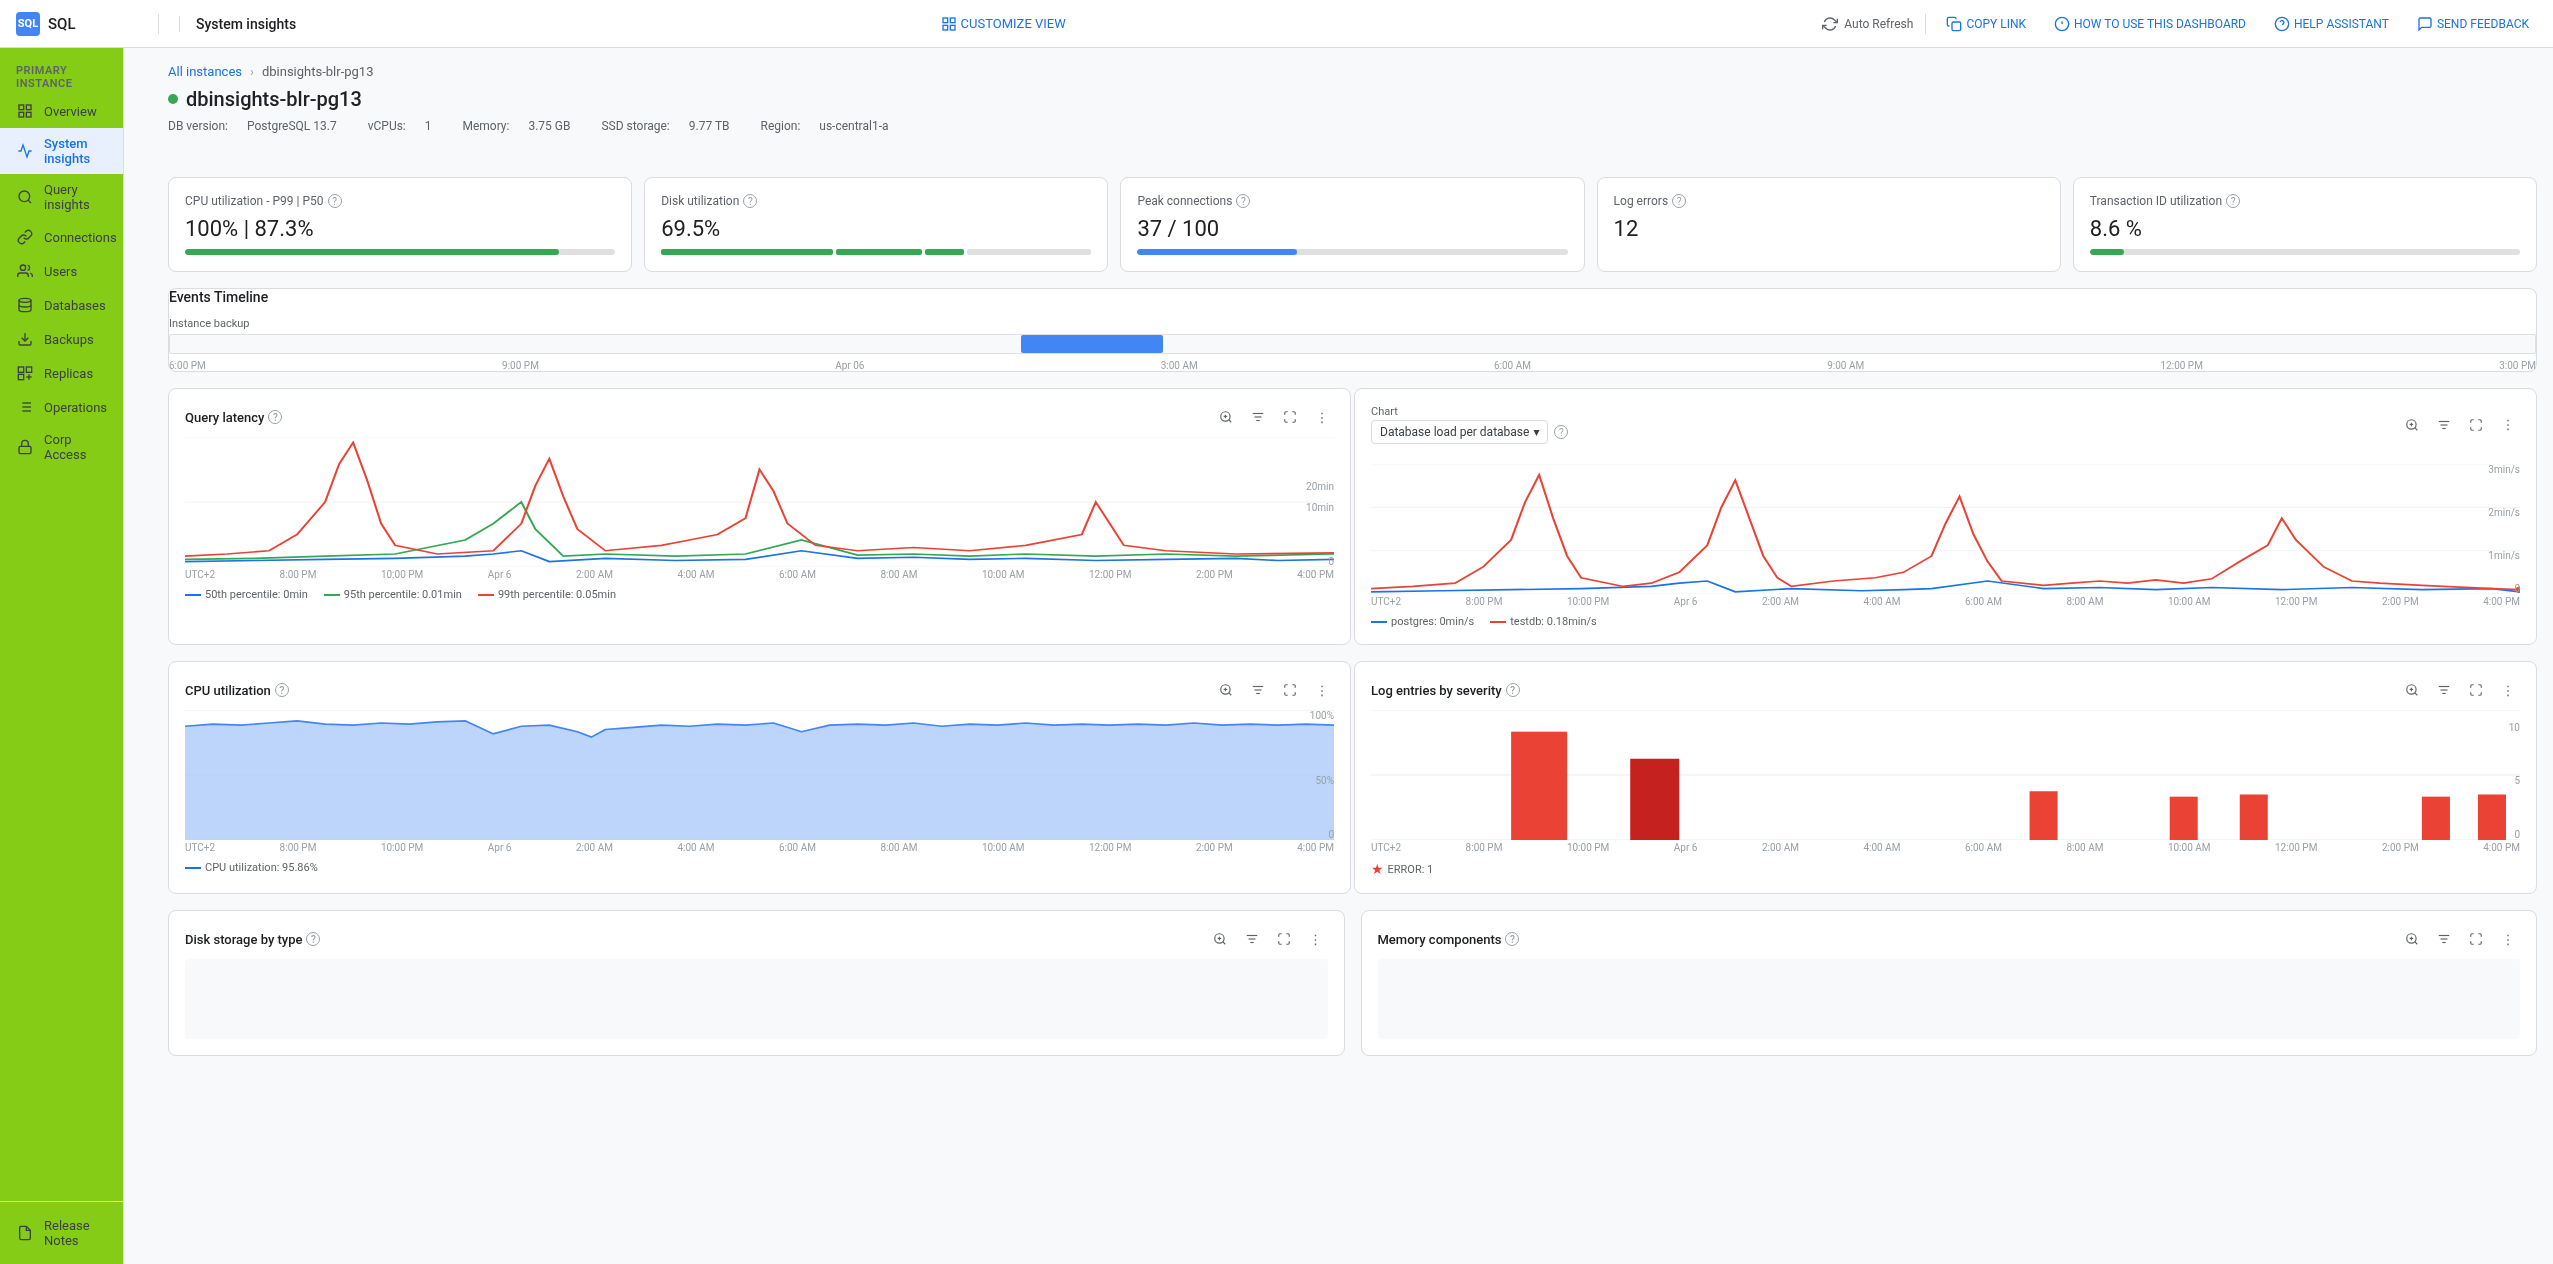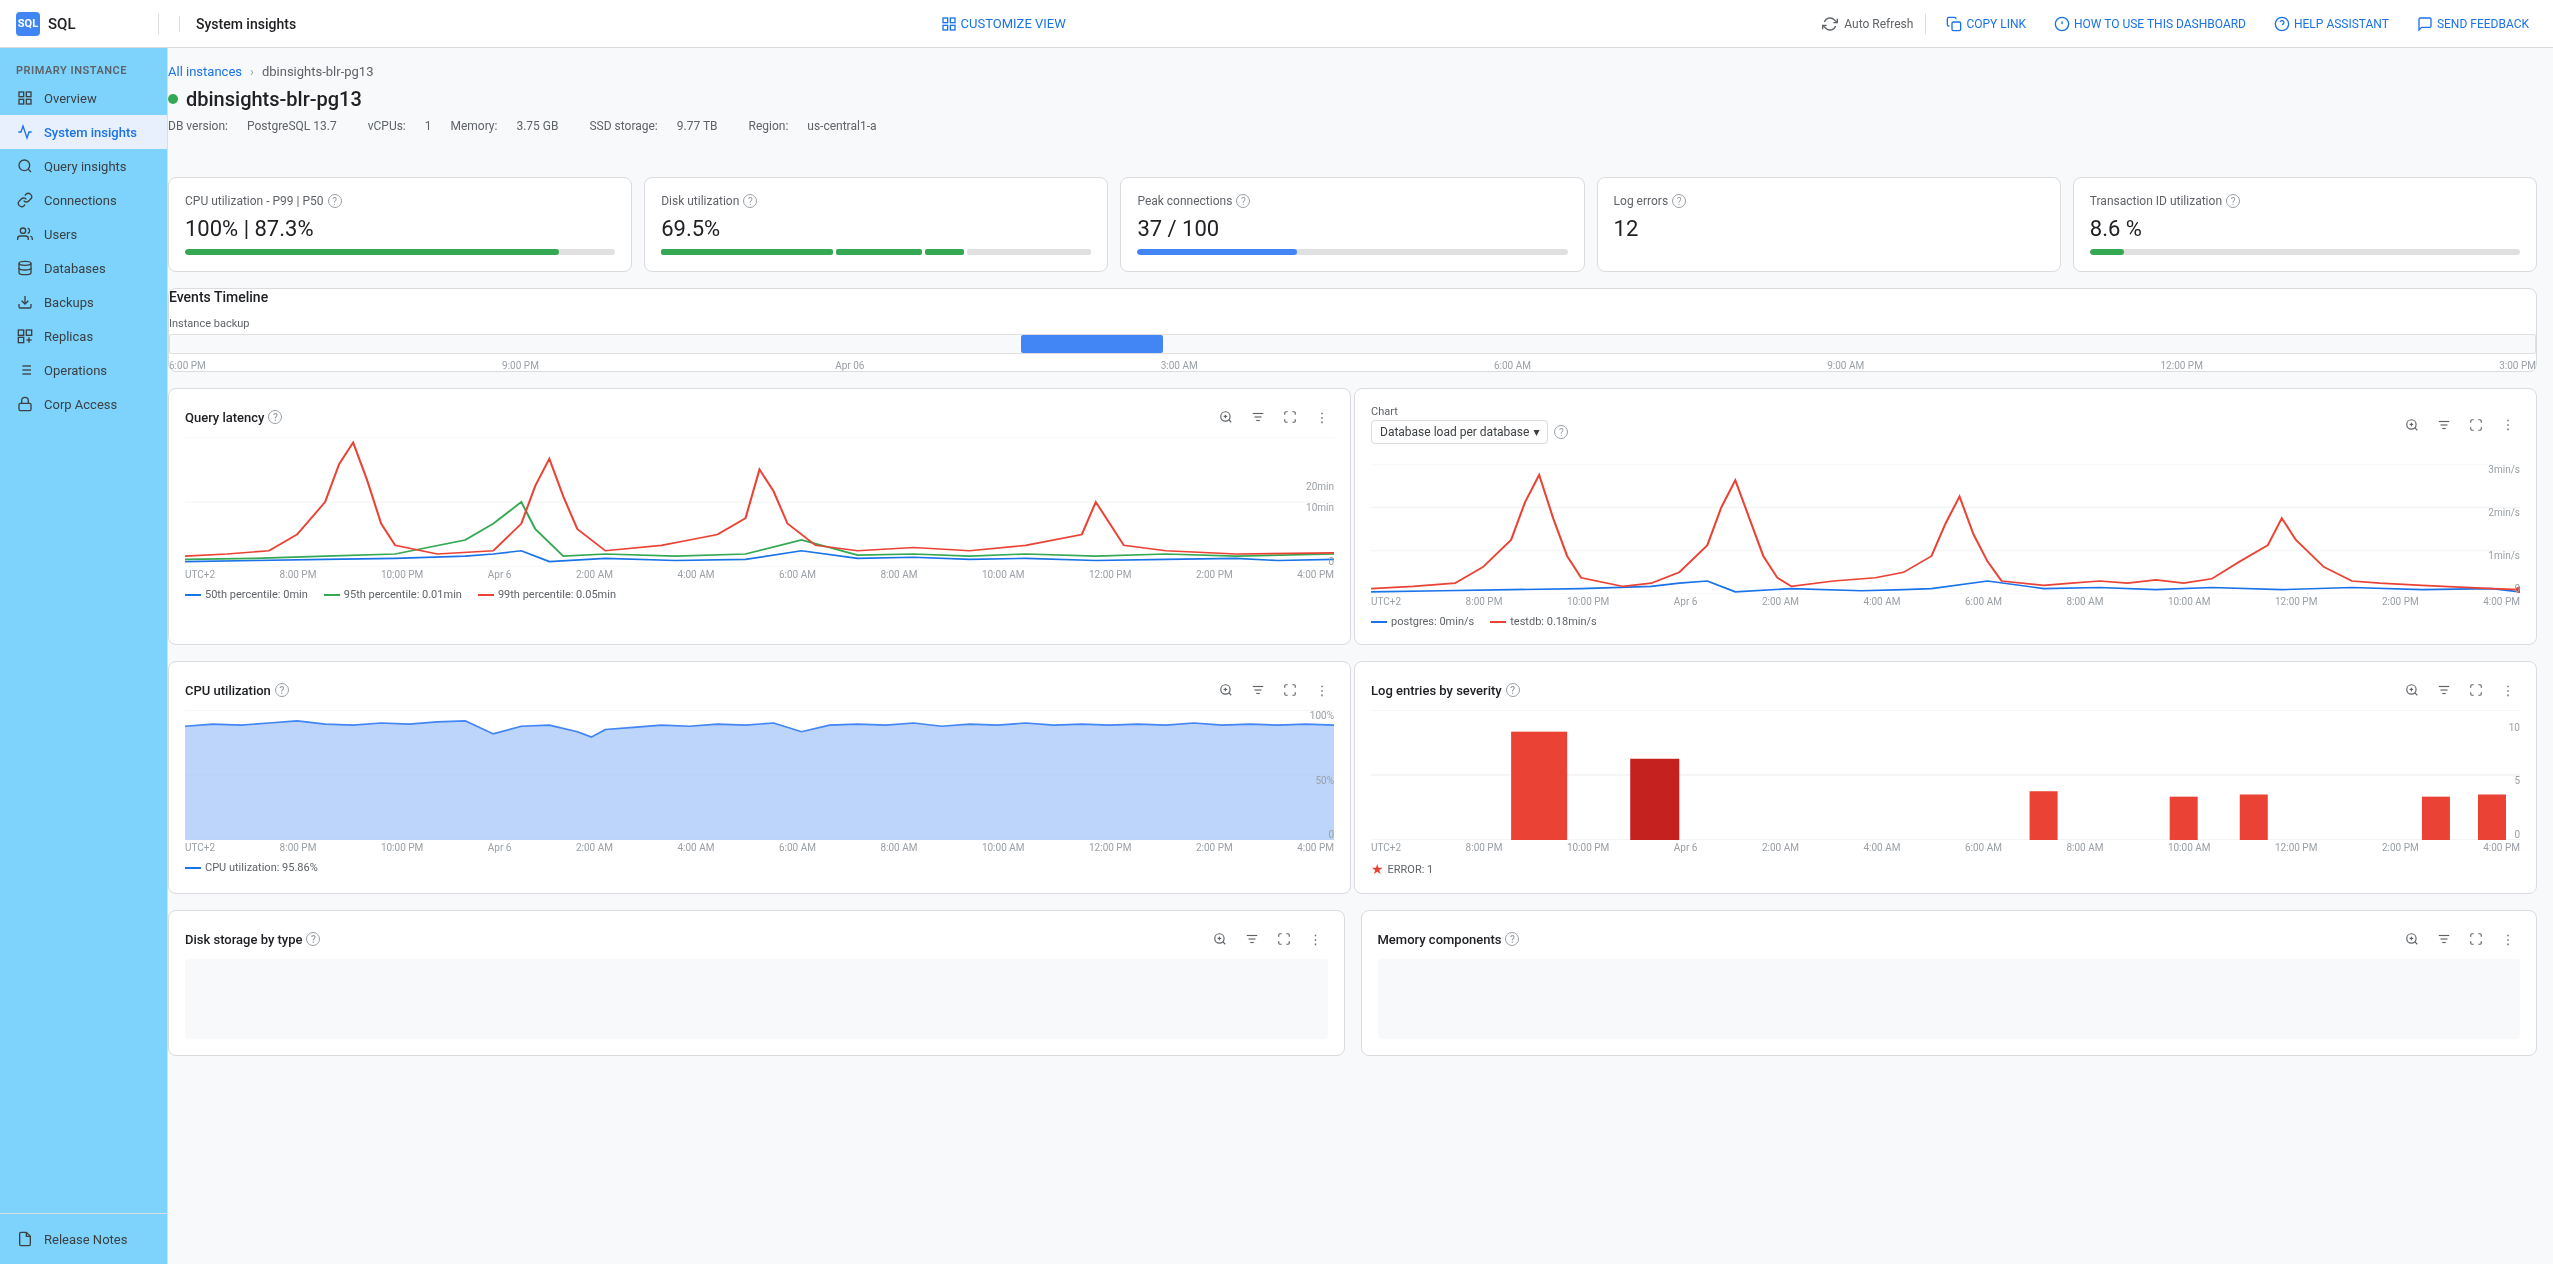--- a/index.html
+++ b/index.html
@@ -7,21 +7,21 @@
 
     
     .topbar { display: flex; align-items: center; height: 48px; background: #fff; border-bottom: 1px solid #dadce0; padding: 0 16px; gap: 12px; position: fixed; top: 0; left: 0; right: 0; z-index: 100; }
     .topbar-logo { display: flex; align-items: center; gap: 8px; font-size: 15px; font-weight: 500; color: #202124; min-width: 130px; }
     .topbar-logo-icon { width: 24px; height: 24px; background: #4285f4; border-radius: 4px; display: flex; align-items: center; justify-content: center; color: white; font-size: 11px; font-weight: bold; }
     .topbar-title { font-size: 14px; font-weight: 500; color: #202124; flex: 1; padding-left: 16px; border-left: 1px solid #dadce0; margin-left: 8px; }
     .topbar-btn { display: flex; align-items: center; gap: 4px; font-size: 12px; color: #1a73e8; cursor: pointer; white-space: nowrap; text-decoration: none; padding: 4px 8px; border-radius: 4px; }
     .topbar-btn svg { width: 16px; height: 16px; }
 
     
-    .sidebar { position: fixed; top: 48px; left: 0; width: 168px; bottom: 0; background: #7dd3fc; border-right: 1px solid #dadce0; overflow-y: auto; z-index: 50; display: flex; flex-direction: column; }
+    .sidebar { position: fixed; top: 48px; left: 0; width: 124px; bottom: 0; background: #84cc16; border-right: 1px solid #dadce0; overflow-y: auto; z-index: 50; display: flex; flex-direction: column; }
     .sidebar-section { padding: 8px 0; }
     .sidebar-section-label { font-size: 11px; font-weight: 600; color: #5f6368; padding: 8px 16px 4px; letter-spacing: 0.5px; text-transform: uppercase; }
     .sidebar-item { display: flex; align-items: center; gap: 10px; padding: 8px 16px; cursor: pointer; color: #3c4043; font-size: 13px; border-radius: 0; }
     .sidebar-item.active { background: #e8f0fe; color: #1a73e8; font-weight: 500; }
     .sidebar-item-icon { width: 18px; height: 18px; display: flex; align-items: center; justify-content: center; flex-shrink: 0; }
     .sidebar-footer { margin-top: auto; padding: 8px 0; border-top: 1px solid #dadce0; }
 
     
     .main { margin-left: 152px; margin-top: 48px; padding: 16px; min-height: calc(100vh - 48px); }
 
@@ -285,21 +285,21 @@
   </div>
 
   <div class="instance-header">
     <div class="instance-status-dot"></div>
     <span class="instance-name">dbinsights-blr-pg13</span>
   </div>
 
   <div class="instance-meta">
     <span>DB version: </span><span>PostgreSQL 13.7</span>
     <span style="margin-left:12px">vCPUs: </span><span>1</span>
-    <span style="">Memory: </span><span>3.75 GB</span>
+    <span style="margin-left:12px">Memory: </span><span>3.75 GB</span>
     <span style="margin-left:12px">SSD storage: </span><span>9.77 TB</span>
     <span style="margin-left:12px">Region: </span><span>us-central1-a</span>
   </div>
 
 
   <div class="metric-cards">
 
     <div class="metric-card">
       <div class="metric-label">
         <span>CPU utilization - P99 | P50</span>

